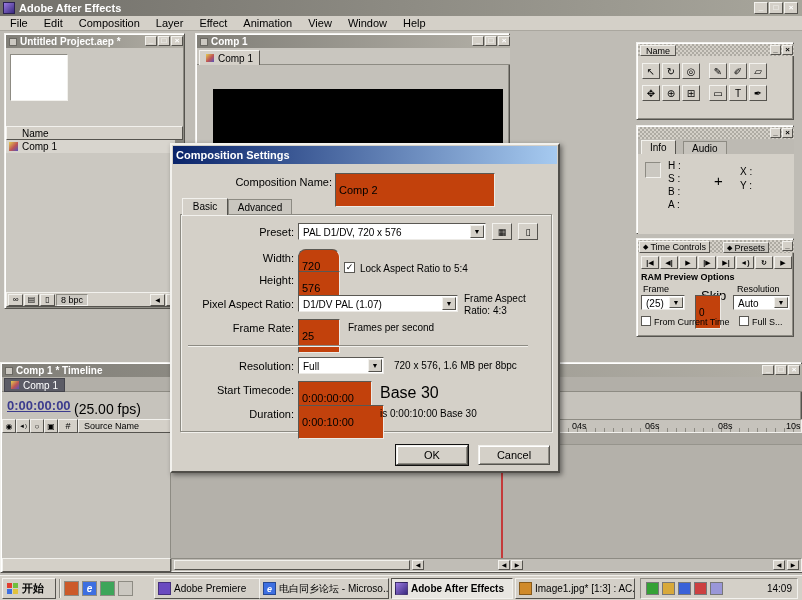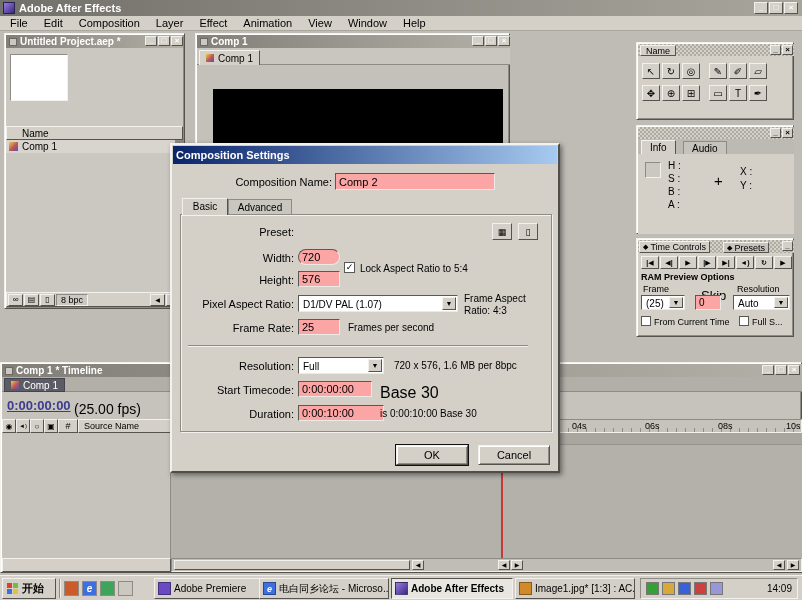--- a/index.html
+++ b/index.html
@@ -4,21 +4,21 @@
 <style>
 *{margin:0;padding:0;box-sizing:border-box}
 html,body{width:802px;height:600px}
 body{overflow:hidden;background:#bfbcb5;font-family:"Liberation Sans","DejaVu Sans",sans-serif;font-size:11px;color:#000}
 #screen{position:relative;width:802px;height:600px}
 .a{position:absolute}
 .fx{display:flex;align-items:center}
 .r{background:#d4d0c8;border:1px solid;border-color:#f2f1ed #55534e #55534e #f2f1ed;box-shadow:inset 1px 1px 0 #fff,inset -1px -1px 0 #8d8b83}
 .rs{background:#d4d0c8;border:1px solid;border-color:#f2f1ed #55534e #55534e #f2f1ed}
 .sk{border:1px solid;border-color:#8d8b83 #f2f1ed #f2f1ed #8d8b83}
-.fld{background:#fca5a5;border:1px solid;border-color:#5a5853 #eceae6 #eceae6 #5a5853;font:11px "Liberation Sans","DejaVu Sans",sans-serif;padding:6px 3px;color:#000}
+.fld{background:#c2410c;border:1px solid;border-color:#5a5853 #eceae6 #eceae6 #5a5853;font:11px "Liberation Sans","DejaVu Sans",sans-serif;padding:16px 3px;color:#000}
 .wbtn{font-size:8px;line-height:8px;text-align:center;font-weight:bold;display:flex;align-items:center;justify-content:center}
 .ttl{color:#fff;font-weight:bold;font-size:10px;display:flex;align-items:center;gap:3px;padding:0 3px}
 .gttl{background:linear-gradient(90deg,#817f78,#b3b0a7)}
 .dither{background-image:linear-gradient(45deg,#aeaba3 25%,transparent 25%,transparent 75%,#aeaba3 75%),linear-gradient(45deg,#aeaba3 25%,#d4d0c8 25%,#d4d0c8 75%,#aeaba3 75%);background-size:4px 4px;background-position:0 0,2px 2px}
 .mi{padding:1px 8px;font-size:11px}
 .tb{width:15px;height:12px;font-size:8px;display:inline-flex;align-items:center;justify-content:center}
 .tbn{position:absolute;width:18px;height:16px;display:flex;align-items:center;justify-content:center;font-size:10px}
 .tpb{position:absolute;width:18px;height:13px;display:flex;align-items:center;justify-content:center;font-size:7px;font-weight:bold}
 .combo{position:absolute;background:#fff;border:1px solid;border-color:#5a5853 #eceae6 #eceae6 #5a5853}
 .combo>span{position:absolute;left:4px;top:50%;transform:translateY(-50%);white-space:nowrap;font-size:10px}
@@ -250,20 +250,24 @@
       <span>Composition Settings</span>
     </div>
     <span class="a lblr" style="left:20px;top:31px;width:140px">Composition Name:</span>
     <input class="a fld" style="left: 163px; top: 28px; width: 160px; height: 17px;" value="Comp 2">
 
     <div class="a rs" style="left:10px;top:53px;width:46px;height:17px;border-bottom:none;z-index:3;text-align:center;padding-top:2px;font-size:10px"><span>Basic</span></div>
     <div class="a" style="left:56px;top:54px;width:64px;height:16px;background:#c9c6bf;border:1px solid #8d8b83;border-bottom:none;text-align:center;padding-top:2px;font-size:10px"><span>Advanced</span></div>
     <div class="a" style="left:8px;top:69px;width:372px;height:218px;border:1px solid #8d8b83;box-shadow:inset 1px 1px 0 #f2f1ed,1px 1px 0 #f2f1ed"></div>
 
     <span class="a lblr" style="left:14px;top:81px;width:108px">Preset:</span>
+    <div class="combo" style="left:126px;top:78px;width:188px;height:17px">
+      <span>PAL D1/DV, 720 x 576</span>
+      <i>▼</i>
+    </div>
     <span class="a rs wbtn" style="left:320px;top:78px;width:20px;height:17px;font-size:9px">▦</span>
     <span class="a rs wbtn" style="left:346px;top:78px;width:20px;height:17px;font-size:9px">▯</span>
 
     <span class="a lblr" style="left:14px;top:107px;width:108px">Width:</span>
     <input class="a fld" style="left: 126px; top: 104px; width: 42px; height: 16px; border-radius: 8px;" value="720">
     <span class="cb" style="left:172px;top:117px">✓</span>
     <span class="a" style="left:188px;top:118px;font-size:10px">Lock Aspect Ratio to 5:4</span>
     <span class="a lblr" style="left:14px;top:129px;width:108px">Height:</span>
     <input class="a fld" style="left: 126px; top: 126px; width: 42px; height: 16px;" value="576">
 

